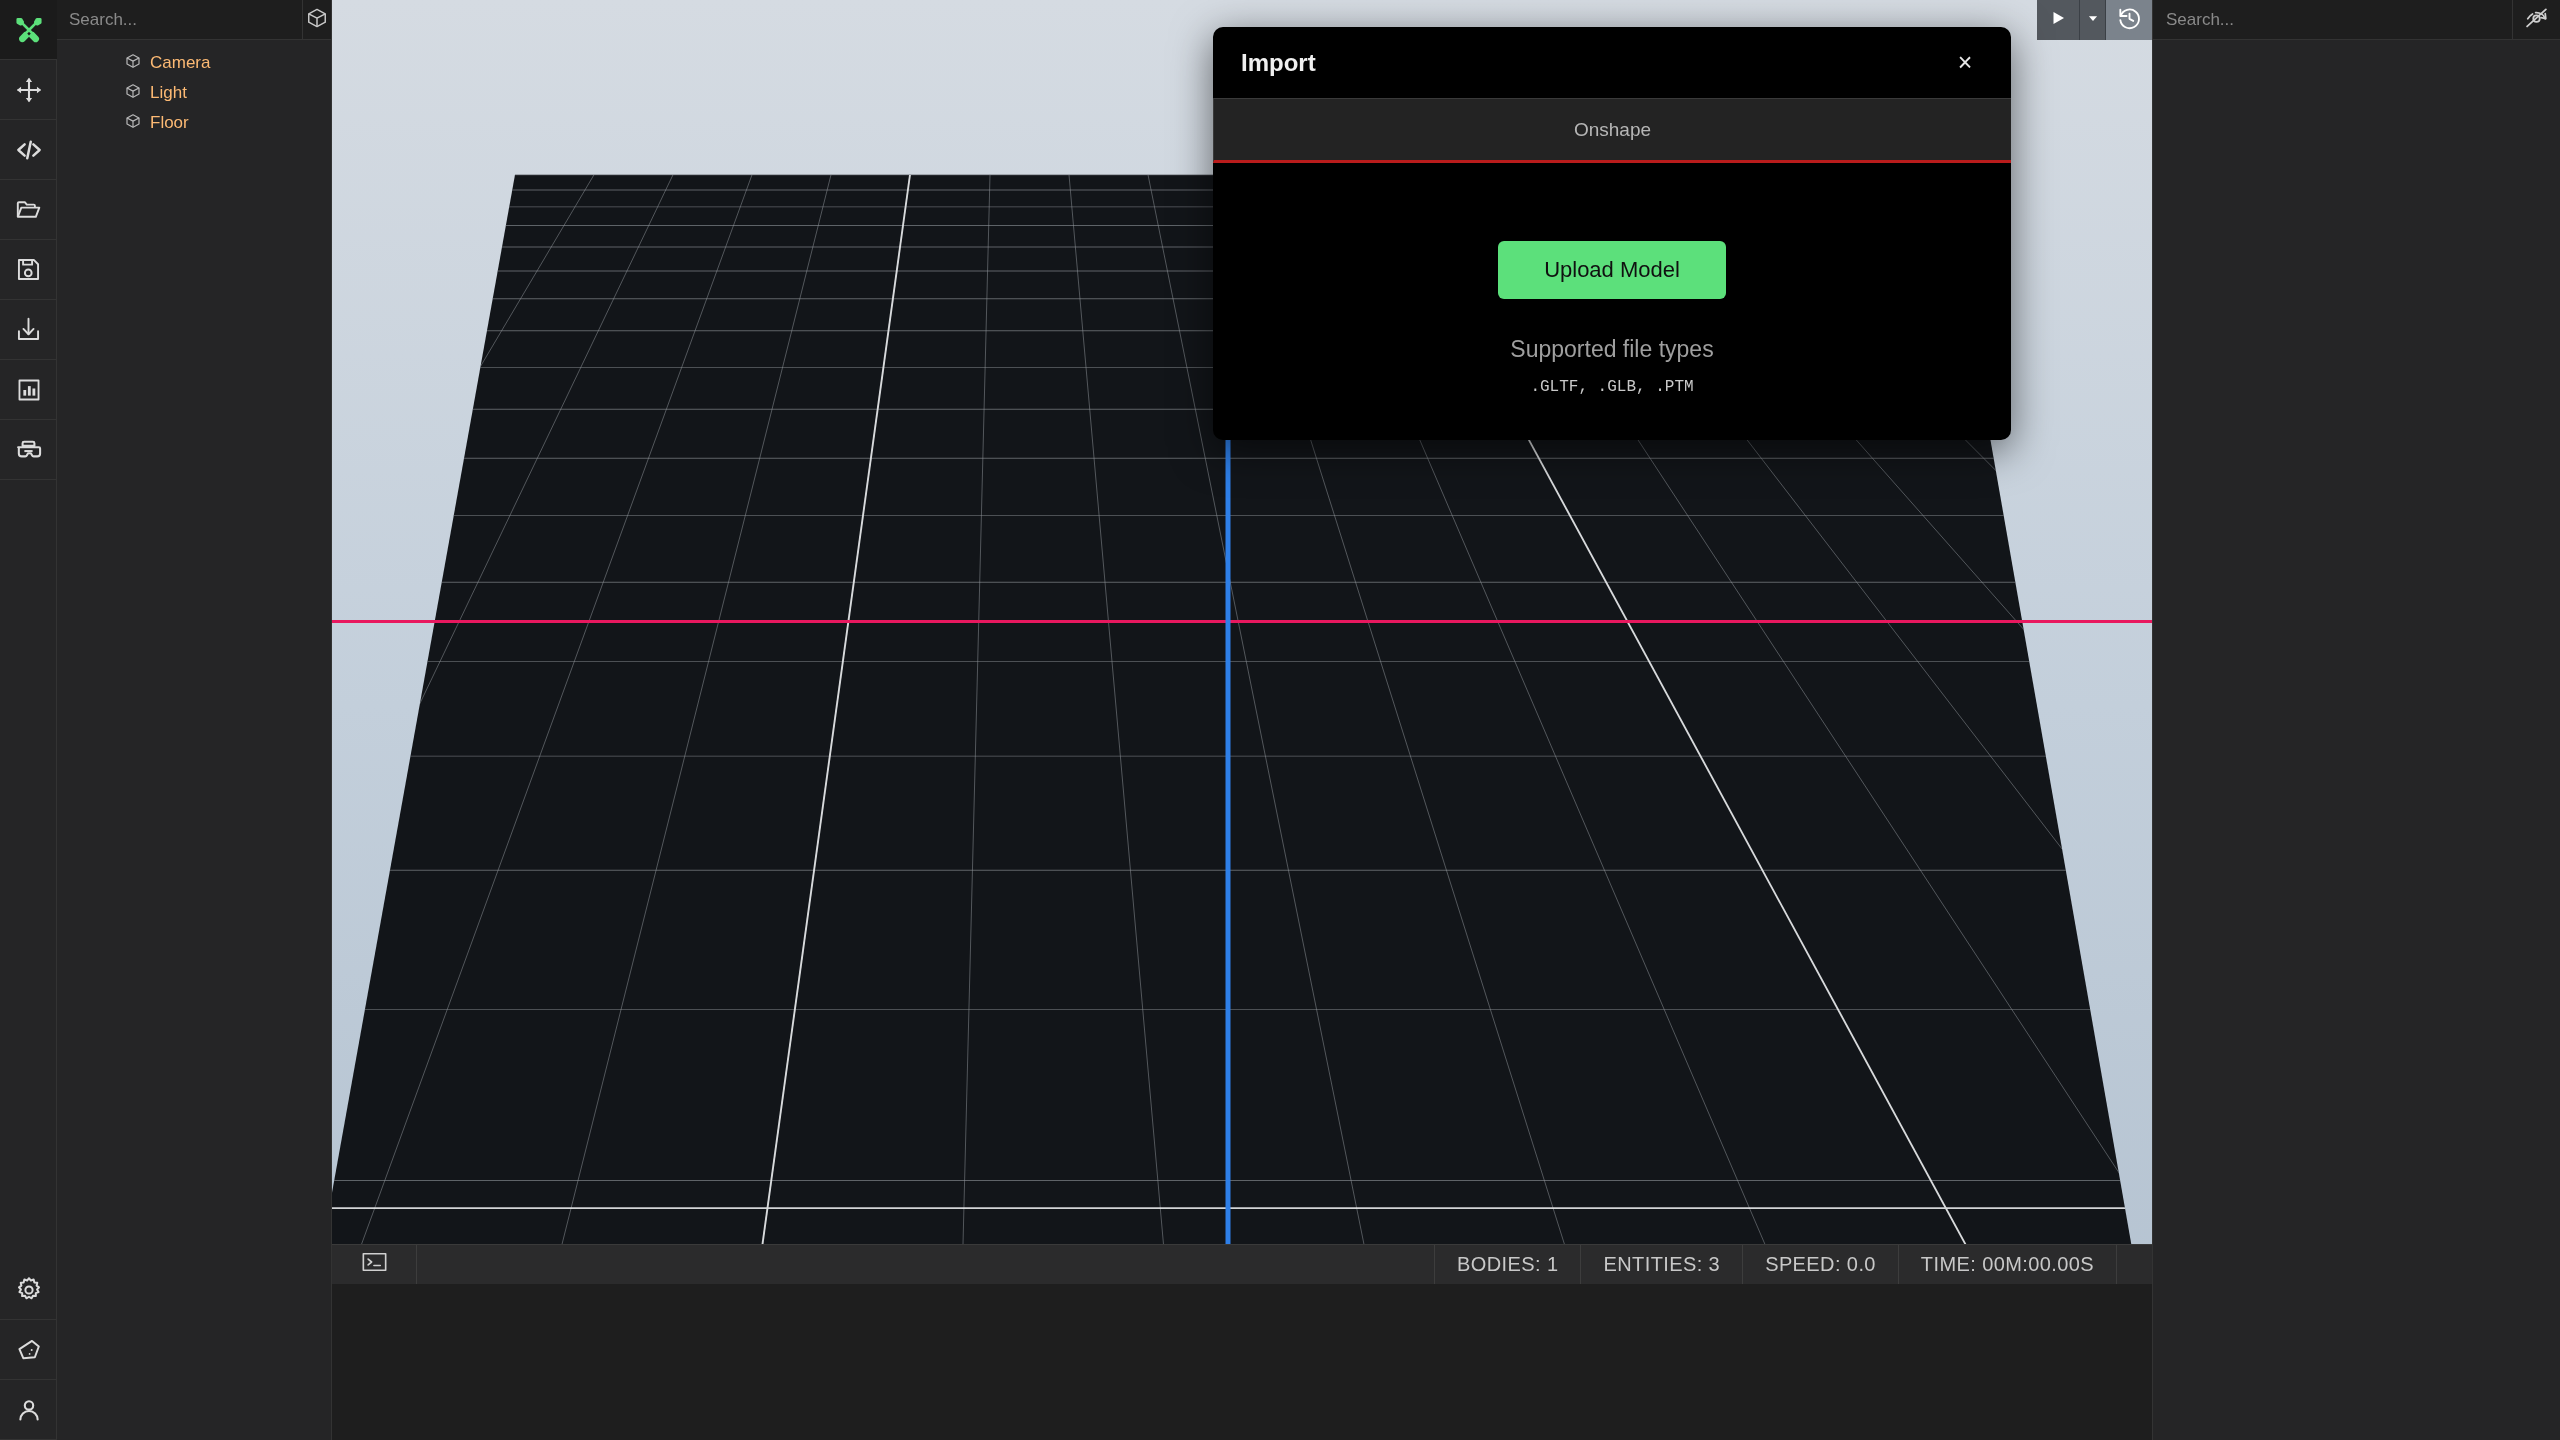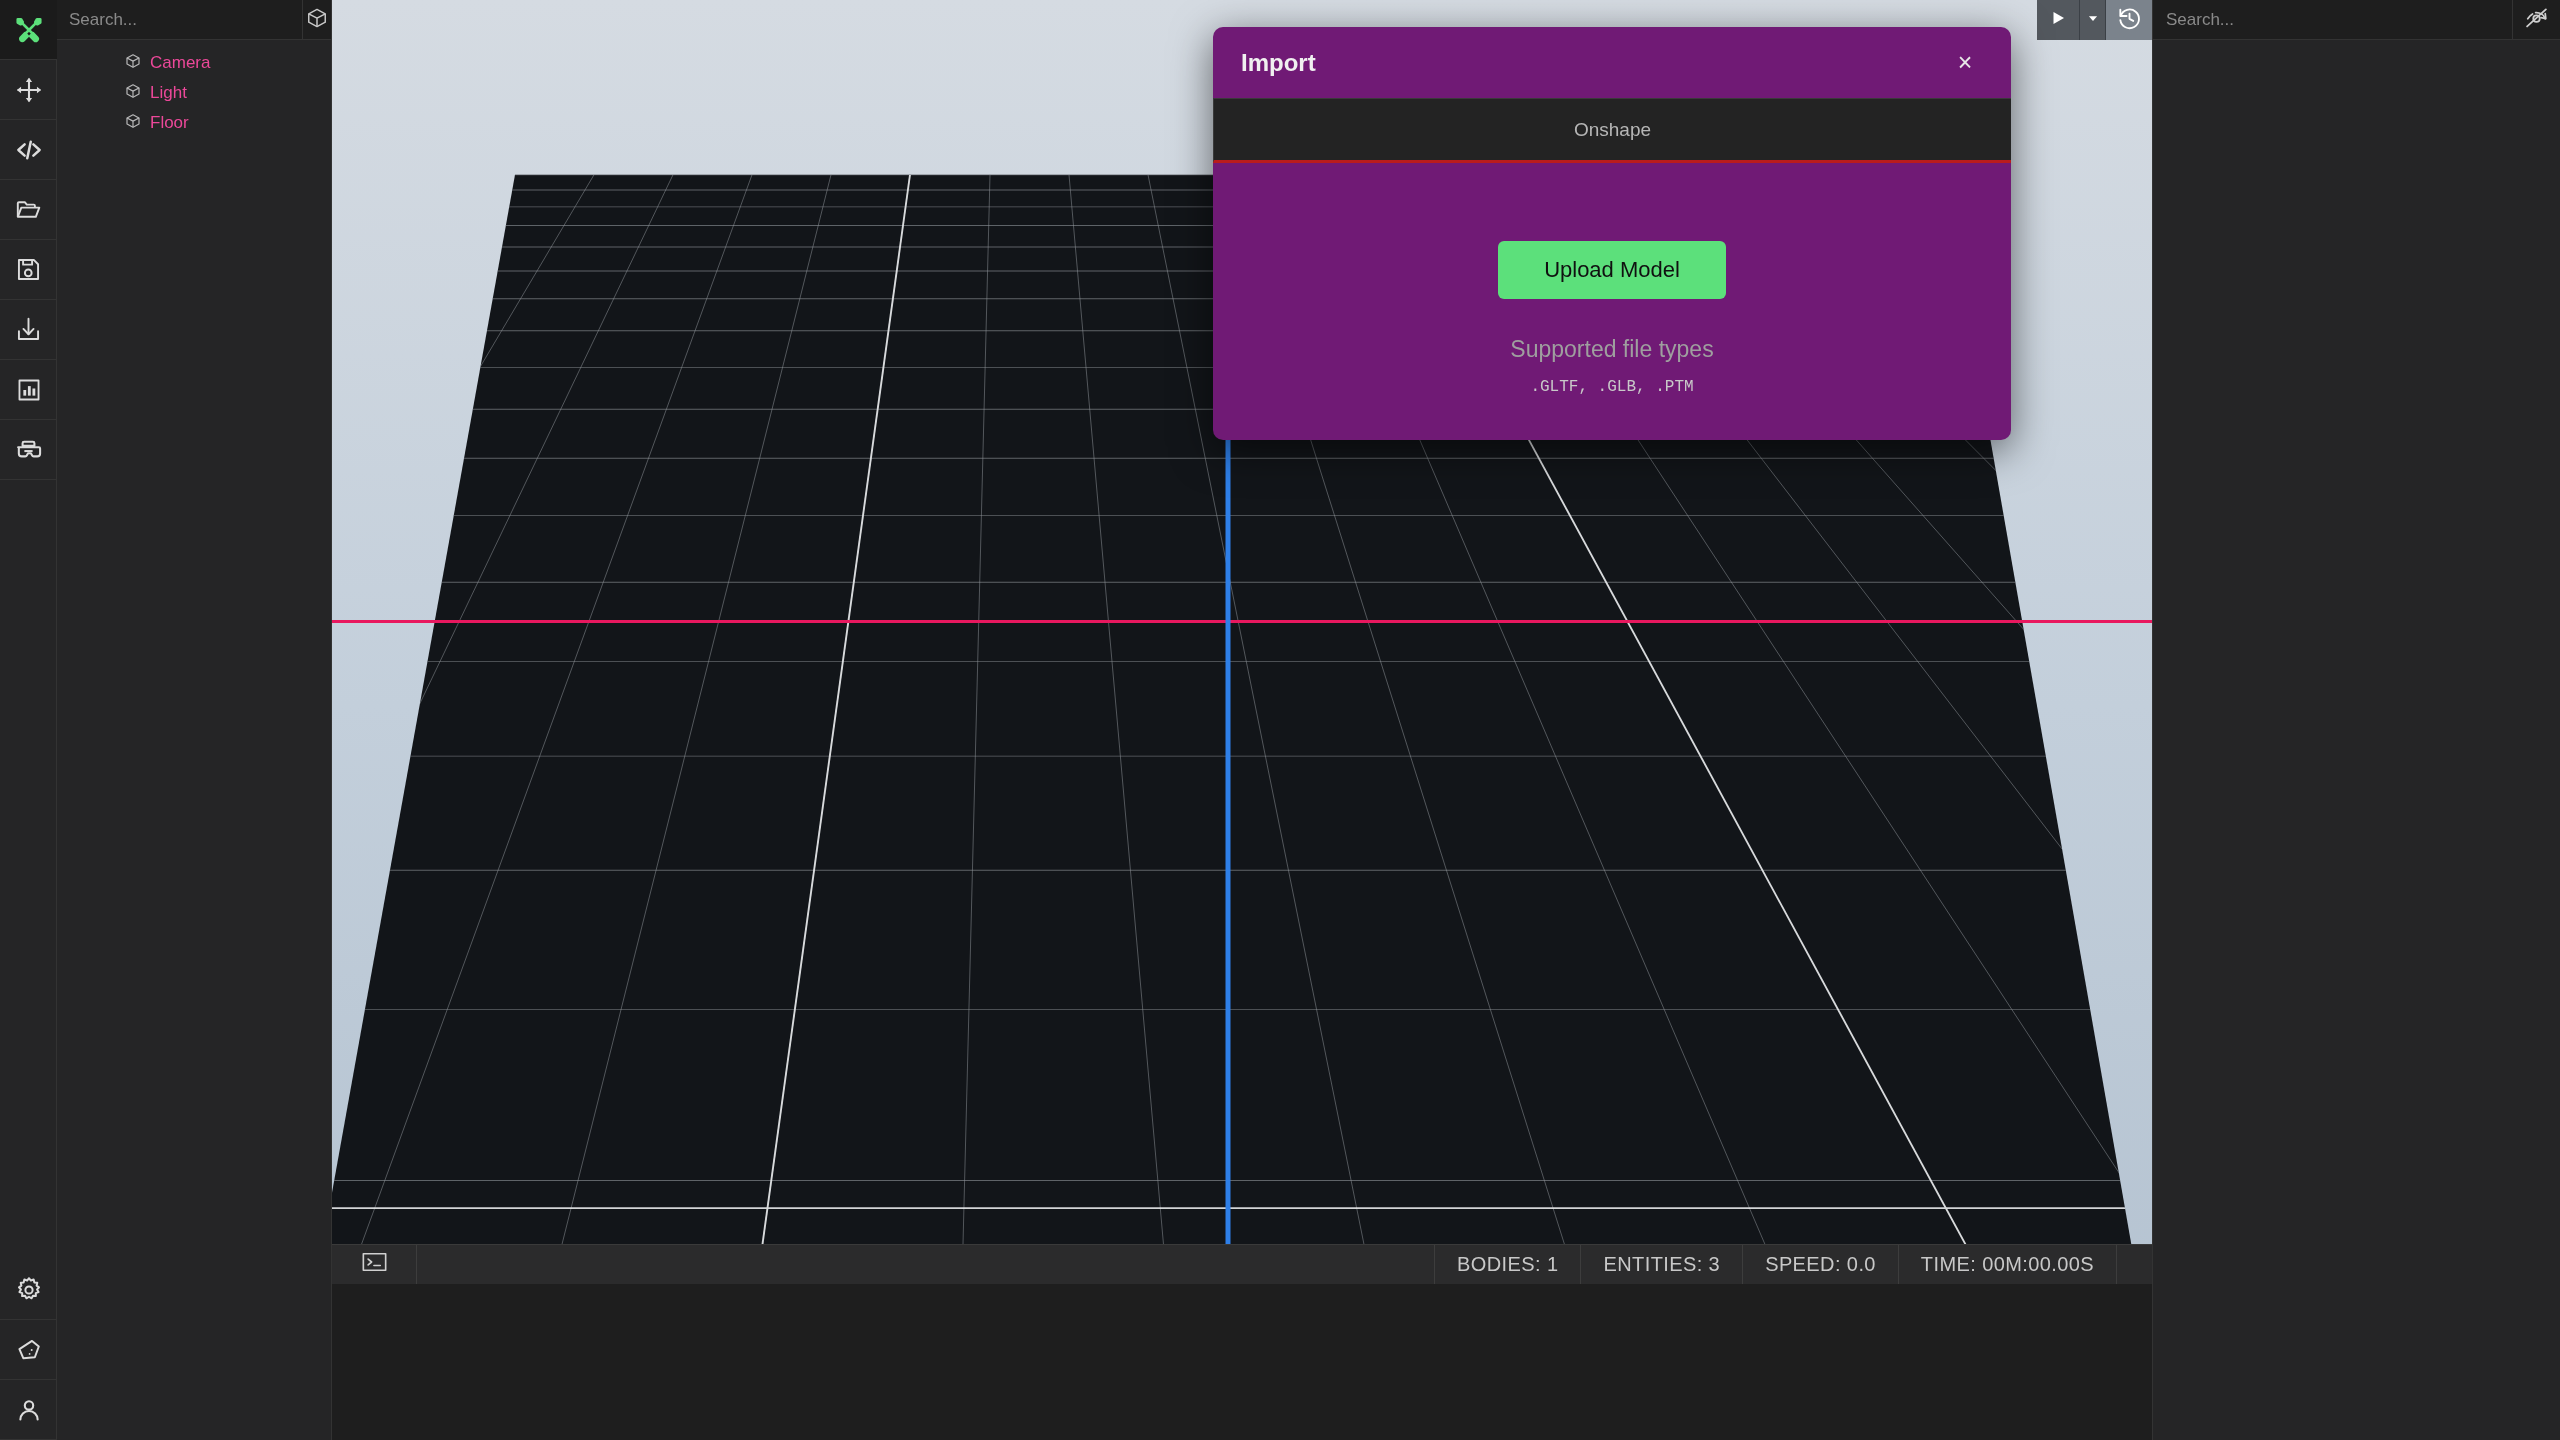--- a/index.html
+++ b/index.html
@@ -69,21 +69,21 @@
     border-left: 1px solid #333;
     cursor: pointer;
   }
   .hier-list { padding-top: 8px; }
   .hier-item {
     height: 30px;
     display: flex; align-items: center;
     gap: 9px;
     padding-left: 68px;
     font-size: 17px;
-    color: #ec4899;
+    color: #fdba74;
     cursor: pointer;
   }
   .hier-item .cube { flex: 0 0 auto; display: block; }
 
   
   .viewport {
     flex: 1 1 auto;
     position: relative;
     overflow: hidden;
     background: #bcc8d4;
@@ -181,21 +181,21 @@
     border-left: 1px solid #333;
     cursor: pointer;
   }
   .right-body { flex: 1 1 auto; background: #252526; }
 
   
   .modal {
     position: absolute;
     left: 881px; top: 27px;
     width: 798px;
-    background: #701a75;
+    background: #000000;
     border-radius: 10px;
     box-shadow: 0 10px 40px rgba(0,0,0,.55);
     z-index: 100;
     overflow: hidden;
   }
   .modal-head {
     height: 72px;
     display: flex; align-items: center;
     padding: 0 28px;
     border-bottom: 1px solid #3a3a3a;

